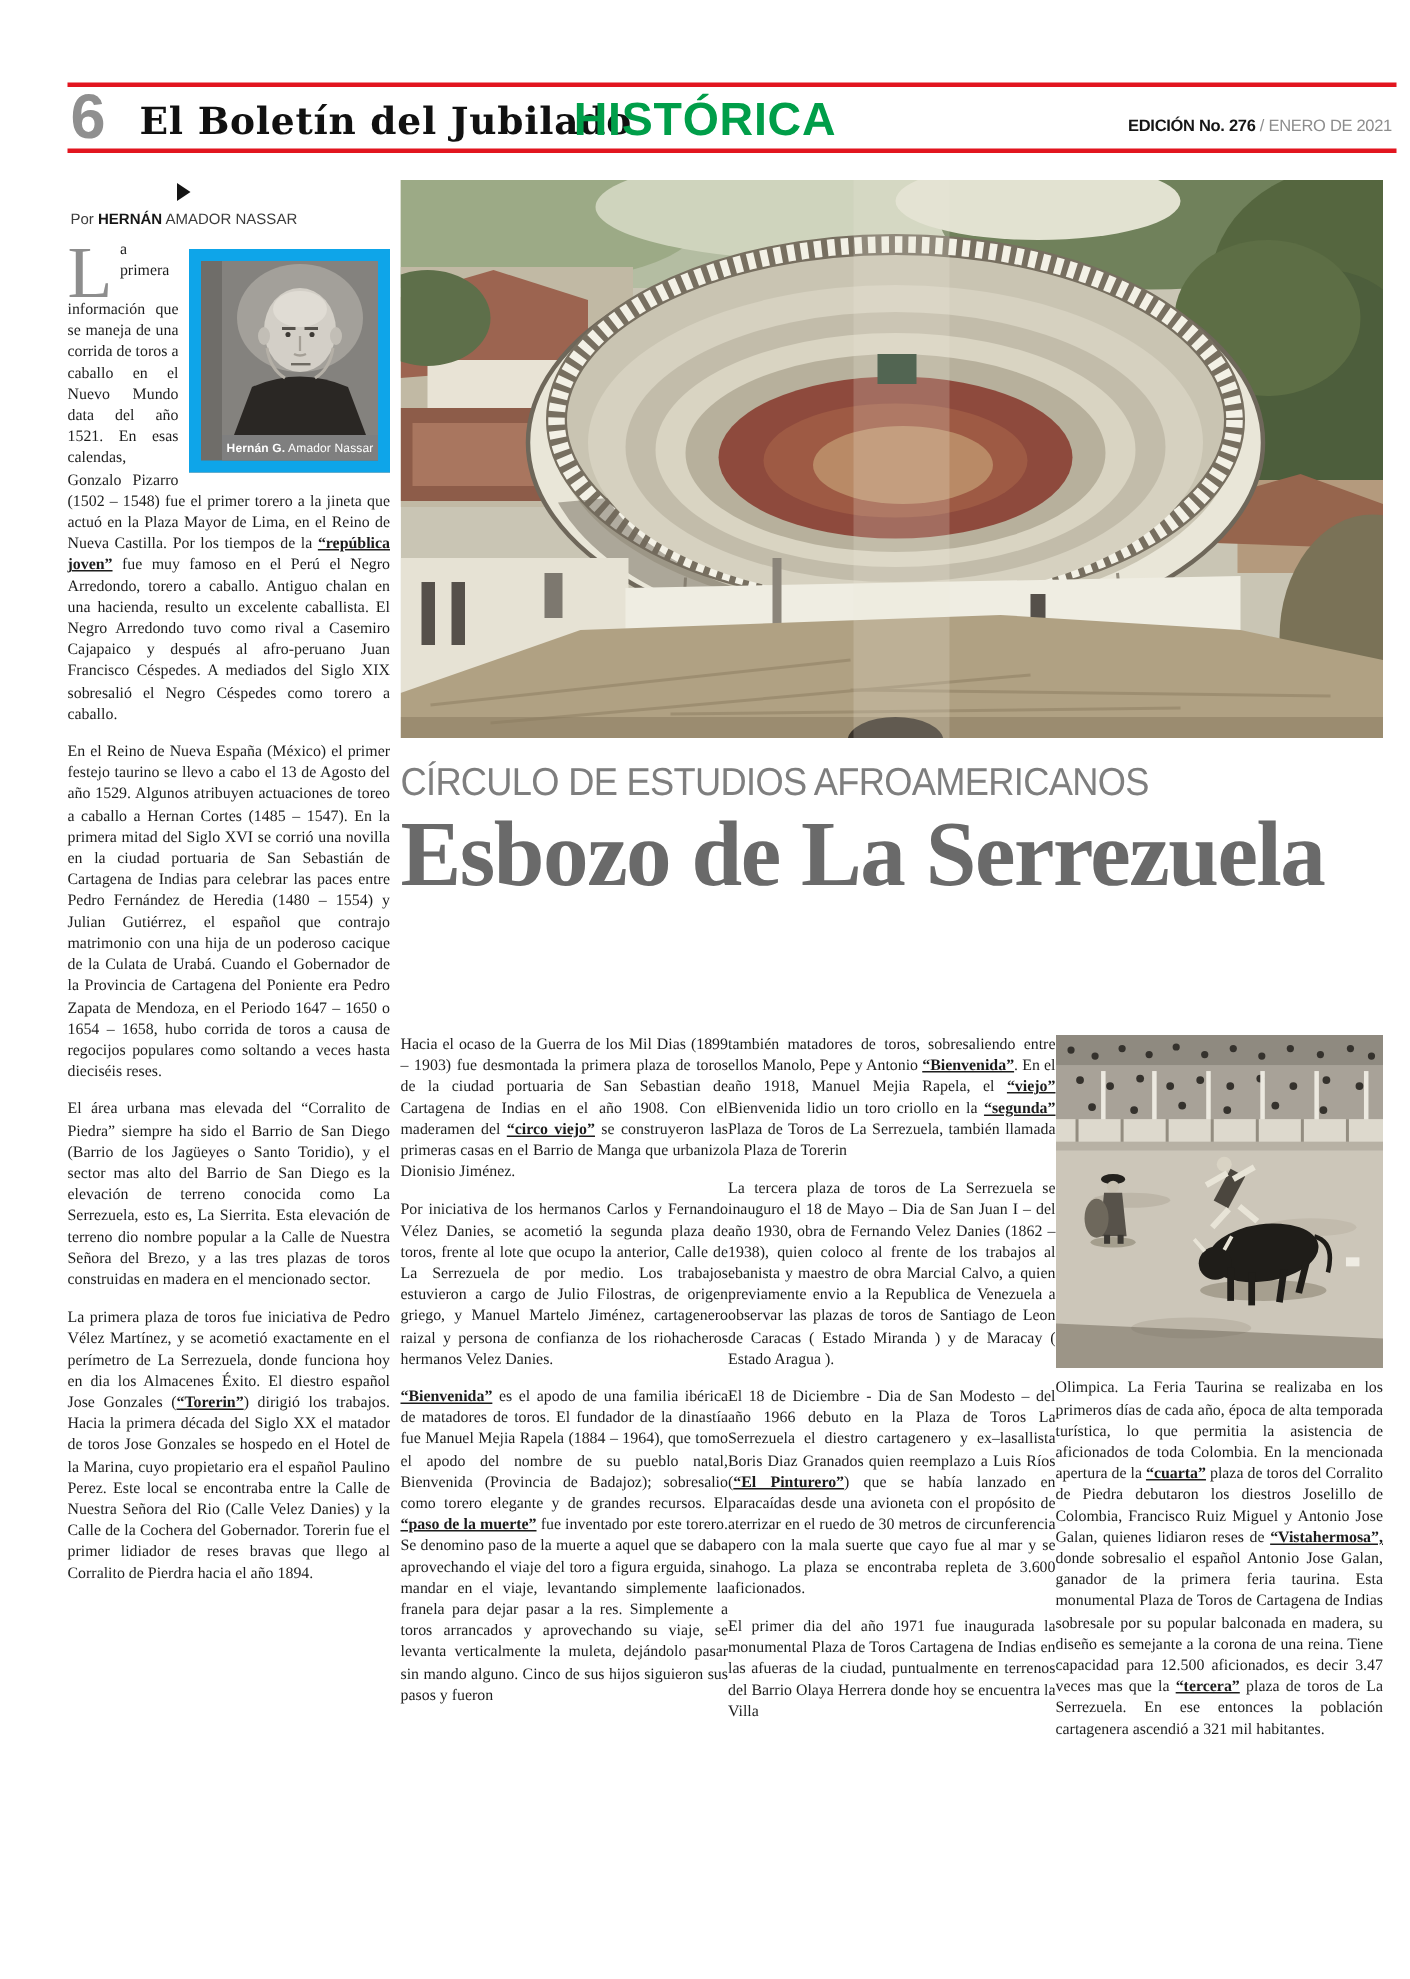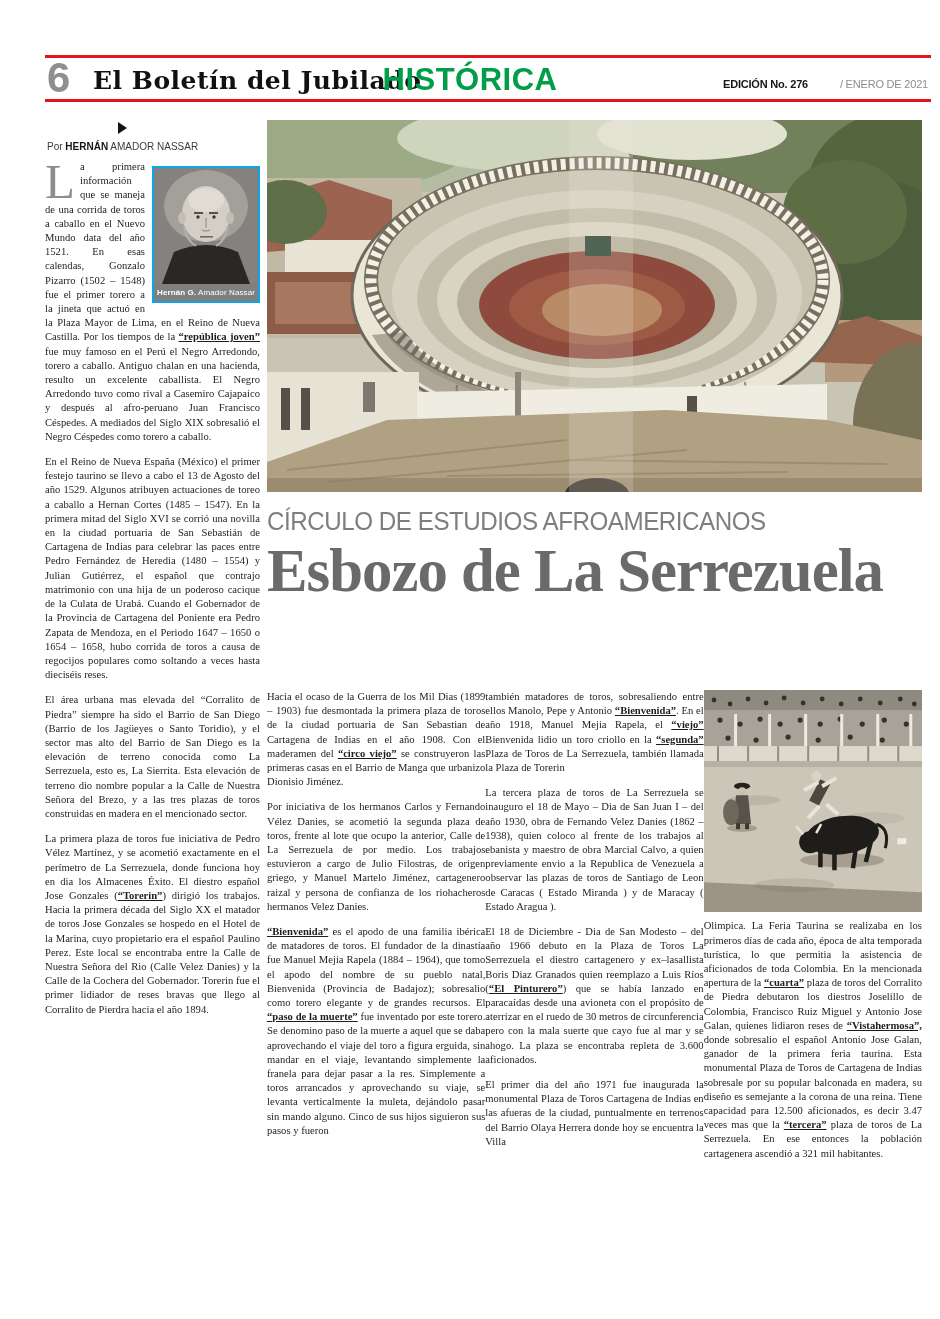--- a/index.html
+++ b/index.html
@@ -10,36 +10,36 @@
   .rule-top{top:55px;} .rule-bottom{top:99px;}
   .pagenum{position:absolute;left:47px;top:57px;font-family:"Liberation Sans",sans-serif;
            font-weight:700;font-size:42px;line-height:42px;color:var(--page_number_gray,#8f8f8f);}
   .masthead{position:absolute;left:93px;top:66px;font-family:"DejaVu Serif",serif;
             font-weight:700;font-size:25px;letter-spacing:.5px;color:#111;}
   .section-title{position:absolute;left:0;right:0;top:62px;text-align:center;
             font-family:"Liberation Sans",sans-serif;font-weight:700;font-size:31px;
             letter-spacing:.5px;color:var(--accent_green,#009e49);}
   .edition{position:absolute;right:12px;top:78px;font-family:"Liberation Sans",sans-serif;
            font-size:11px;letter-spacing:-.2px;white-space:nowrap;}
-  .edition b{color:#161616;} .edition span{color:#8d8d8d;margin-left:29px;}
+  .edition b{color:#161616;} .edition span{color:#8d8d8d;}
   
   .byline{position:absolute;left:47px;top:122px;font-family:Liberation Sans, sans-serif;
           font-size:10px;color:#3c3c3c;display:flex;align-items:center;gap:7px;flex-direction:column;}
   .tri{width:0;height:0;border-left:9px solid #141414;border-top:6px solid transparent;
        border-bottom:6px solid transparent;}
   .byline b{color:#161616;}
   
   .main-photo{position:absolute;left:267px;top:120px;width:655px;height:372px;overflow:hidden;}
   .main-photo svg{display:block;}
   
   .col p{margin:0 0 11px 0;text-align:justify;font-size:10.6px;line-height:14.2px;}
   .col p strong{font-weight:700;text-decoration:underline;}
   .col1{position:absolute;left:45px;top:160px;width:215px;}
   .dropcap{float:left;font-size:49px;line-height:37px;padding:3px 5px 0 0;color:#8d8d8d;}
-  .portrait{float:right;width:104px;margin:6px 0 5px 7px;border:2px solid #0ea5e9;background:#6f6d69;}
+  .portrait{float:right;width:104px;margin:6px 0 5px 7px;border:8px solid #0ea5e9;background:#6f6d69;padding-left:14px;}
   .portrait svg{display:block;}
   .portrait-caption{background:var(--caption_bg,#7f7f7f);color:#fff;text-align:center;
         font-family:"Liberation Sans",sans-serif;font-size:8px;padding:4px 1px;letter-spacing:.1px;}
   
   .headline{position:absolute;left:267px;top:492px;width:660px;}
   .in-memoriam{font-family:"DejaVu Serif",serif;font-style:italic;font-size:45px;line-height:50px;
                color:var(--script_gray,#8c8c8c);letter-spacing:1px;}
   .kicker{font-family:"Liberation Sans",sans-serif;font-size:26px;line-height:30px;margin-top:14px;
           color:var(--kicker_gray,#7e7e7e);letter-spacing:-.5px;transform:scaleX(.93);
           transform-origin:left;white-space:nowrap;}

